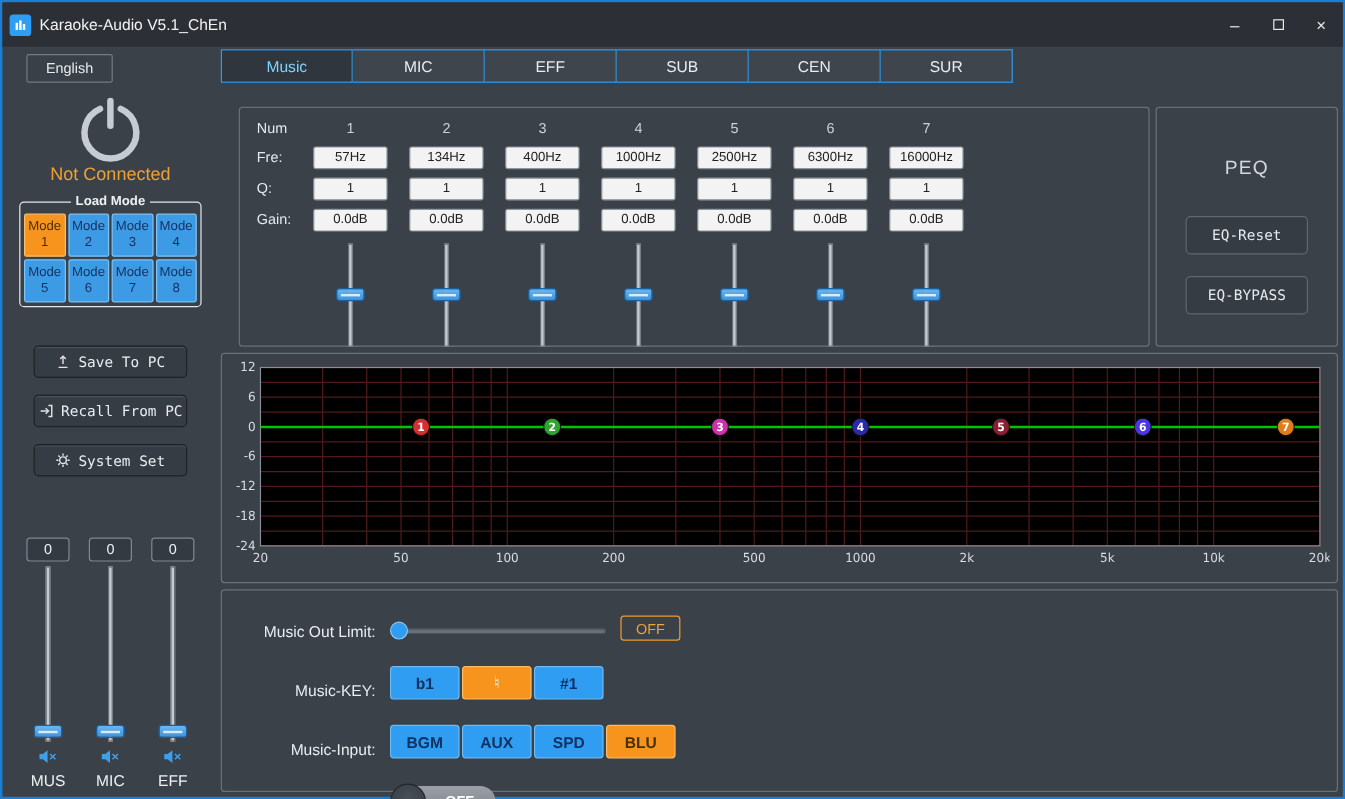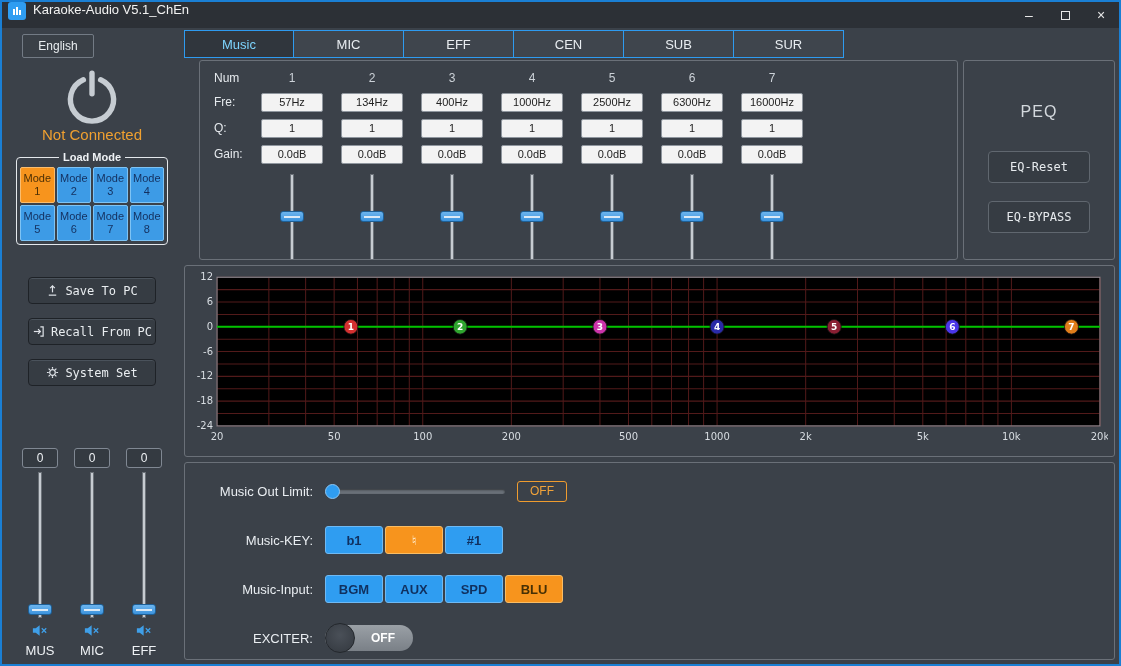--- a/index.html
+++ b/index.html
@@ -1,20 +1,20 @@
 <!DOCTYPE html>
 <html><head>
 <meta charset="utf-8">
 <style>
   *{margin:0;padding:0;box-sizing:border-box;}
   html,body{width:1121px;height:666px;overflow:hidden;}
   body{font-family:"Liberation Sans","DejaVu Sans",sans-serif;background:#23262b;}
   .window{width:1121px;height:666px;background:#3b4149;border:2px solid #1a7fd4;display:flex;flex-direction:column;}
   
-  .titlebar{height:26px;background:#2c3036;display:flex;padding-left:6px;flex:none;}
+  .titlebar{height:37px;background:#2c3036;display:flex;align-items:center;padding-left:6px;flex:none;}
   .app-icon{width:18px;height:18px;border-radius:3px;background:#2f9df1;display:inline-flex;align-items:center;justify-content:center;margin-right:7px;}
   .title{color:#f2f2f2;font-size:13px;}
   .win-controls{margin-left:auto;display:flex;height:100%;}
   .wc{width:36px;height:100%;display:flex;align-items:center;justify-content:center;color:#e8e8e8;font-size:14px;cursor:pointer;}
   .max-glyph{width:9px;height:9px;border:1px solid #e8e8e8;display:inline-block;}
   .body{flex:1;display:flex;min-height:0;}
   
   .sidebar{width:180px;flex:none;display:flex;flex-direction:column;align-items:center;}
   .english-btn{align-self:flex-start;margin:6px 0 0 20px;width:72px;height:24px;background:#3a4047;border:1px solid #737b85;color:#e8ecef;font-size:12px;border-radius:2px;cursor:pointer;font-family:inherit;}
   .power{margin-top:12px;line-height:0;}
@@ -38,21 +38,21 @@
   .vhandle.low{bottom:3px;}
   .vslider.eq .vhandle{top:calc(50% - 6px);}
   .mute{margin-top:6px;height:14px;line-height:0;cursor:pointer;}
   .mix-label{margin-top:5px;color:#eef1f4;font-size:13px;}
   
   .main{flex:1;display:flex;flex-direction:column;padding:2px 4px 4px 2px;min-width:0;}
   .tabs{display:flex;height:28px;flex:none;}
   .tab{width:110px;border:1px solid #2e9bf0;background:#3f454d;color:#e9edf1;font-size:13px;display:flex;align-items:center;justify-content:center;cursor:pointer;}
   .tab+.tab{border-left:none;}
   .tab.active{background:#30363d;color:#7dd3fc;}
-  .eq-row{display:flex;gap:5px;margin-top:2px;height:200px;flex:none;padding-left:15px;}
+  .eq-row{display:flex;gap:5px;margin-top:20px;height:200px;flex:none;padding-left:15px;}
   .eq-panel{flex:1;border:1px solid #6a7078;border-radius:3px;padding:6px 0 0 4px;}
   .eq-tr{display:flex;align-items:center;}
   .eq-lbl{width:48px;color:#e6eaee;font-size:12px;padding-left:10px;flex:none;}
   .eq-cell{width:80px;display:flex;align-items:center;justify-content:center;flex:none;}
   .r-num{height:22px;}
   .r-num .eq-cell{color:#ccd2d8;font-size:12px;}
   .r-fre,.r-q,.r-gain{height:26px;}
   .eq-input{width:62px;height:19px;background:#f3f3f3;border:1px solid #8f969e;border-radius:2px;font-size:11px;text-align:center;color:#222;font-family:inherit;}
   .r-sl{height:96px;}
   .peq-panel{width:152px;flex:none;border:1px solid #6a7078;border-radius:3px;display:flex;flex-direction:column;align-items:center;}
@@ -61,21 +61,21 @@
   .peq-btn.first{margin-top:30px;}
   .peq-btn.second{margin-top:18px;}
   
   .graph-panel{height:192px;margin-top:5px;border:1px solid #6a7078;border-radius:3px;flex:none;padding:6px 6px 0 4px;}
   #eq-plot{width:100%;height:178px;display:block;}
   #eq-plot text{font-family:"DejaVu Sans",sans-serif;}
   .tick{fill:#d8dde2;font-size:10px;}
   .pnum{fill:#ffffff;font-size:9px;font-weight:bold;}
   
   .bottom-panel{flex:1;margin-top:5px;border:1px solid #6a7078;border-radius:3px;padding-top:14px;min-height:0;}
-  .brow{display:flex;align-items:center;margin-bottom:21px;height:28px;}
+  .brow{display:flex;align-items:flex-end;margin-bottom:21px;height:28px;}
   .blabel{width:118px;margin-left:10px;text-align:right;color:#e9edf1;font-size:13px;flex:none;}
   .hslider{position:relative;width:180px;height:17px;margin-left:12px;cursor:pointer;}
   .htrack{position:absolute;top:6px;left:0;right:0;height:5px;background:#697078;border-radius:3px;box-shadow:inset 0 1px 2px rgba(0,0,0,.5);}
   .hknob{position:absolute;top:1px;left:0;width:15px;height:15px;border-radius:50%;background:#2f9df1;border:1px solid #8cc6f3;}
   .off-btn{margin-left:12px;width:50px;height:21px;background:transparent;border:1px solid #ef9c2f;border-radius:3px;color:#f0a23a;font-size:12px;cursor:pointer;font-family:inherit;}
   .btn-group{display:flex;margin-left:12px;gap:2px;}
   .opt-btn{width:58px;height:28px;background:#2f9df1;border:1px solid #6fb9f3;border-radius:3px;color:#10305f;font-size:13px;font-weight:bold;cursor:pointer;font-family:inherit;}
   .opt-btn.active{background:#f7941d;border-color:#f9bc64;color:#fff8e6;}
   #input-buttons .opt-btn.active{color:#463005;}
   .toggle{margin-left:12px;width:88px;height:26px;border-radius:13px;background:linear-gradient(#9aa0a6,#7a8087);position:relative;display:flex;align-items:center;cursor:pointer;}
@@ -193,22 +193,22 @@
             <div class="mix-label">EFF</div>
           </div>
         </div>
     </aside>
 
     <main class="main">
       <div class="tabs" id="tabs">
           <div class="tab active">Music</div>
           <div class="tab">MIC</div>
           <div class="tab">EFF</div>
+          <div class="tab">SUB</div>
           <div class="tab">CEN</div>
-          <div class="tab">SUB</div>
           <div class="tab">SUR</div>
         </div>
 
       <div class="eq-row">
         <section class="eq-panel">
           <div class="eq-table" id="eq-table">
               <div class="eq-tr r-num">
                 <div class="eq-lbl">Num</div>
                 <div class="eq-cell">1</div>
                 <div class="eq-cell">2</div>

